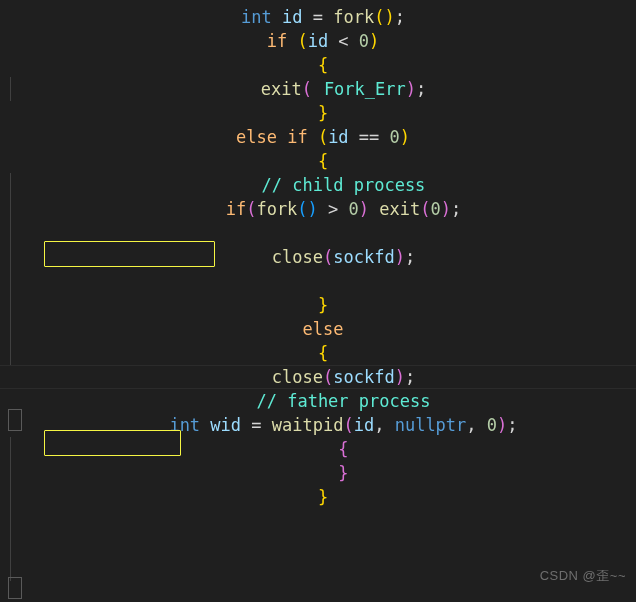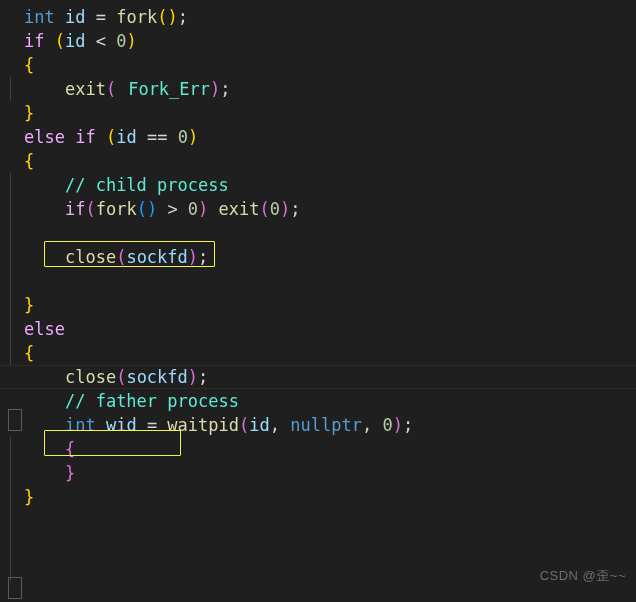--- a/index.html
+++ b/index.html
@@ -22,44 +22,45 @@
     position: absolute;
     left: 0;
     top: 5px;
     width: 636px;
   }
   .line {
     position: relative;
     height: 24px;
     line-height: 24px;
     white-space: pre;
-    padding-left: 24px;
+    padding-left: 10px;
     box-sizing: border-box;
     color: #d4d4d4;
+    text-align: center;
   }
   
   .line.current {
     border-top: 1px solid #2b2b2b;
     border-bottom: 1px solid #2b2b2b;
     height: 24px;
     line-height: 22px;
     background: #1f1f1f;
   }
 
   
   .guide {
     position: absolute;
     width: 1px;
     background: #404040;
     left: 10px;
   }
 
   
   .kw      { color: #569CD6; }  
-  .ctrl    { color: #f0abfc; }  
+  .ctrl    { color: #fdba74; }  
   .var     { color: #9CDCFE; }  
   .fn      { color: #DCDCAA; }  
   .num     { color: #B5CEA8; }  
   .op      { color: #d4d4d4; }  
   .cmt     { color: #5eead4; }  
   .macro   { color: #5eead4; margin-left: 12px; }  
   .p0      { color: #FFD700; }  
   .p1      { color: #DA70D6; }  
   .p2      { color: #179FFF; }  
 

